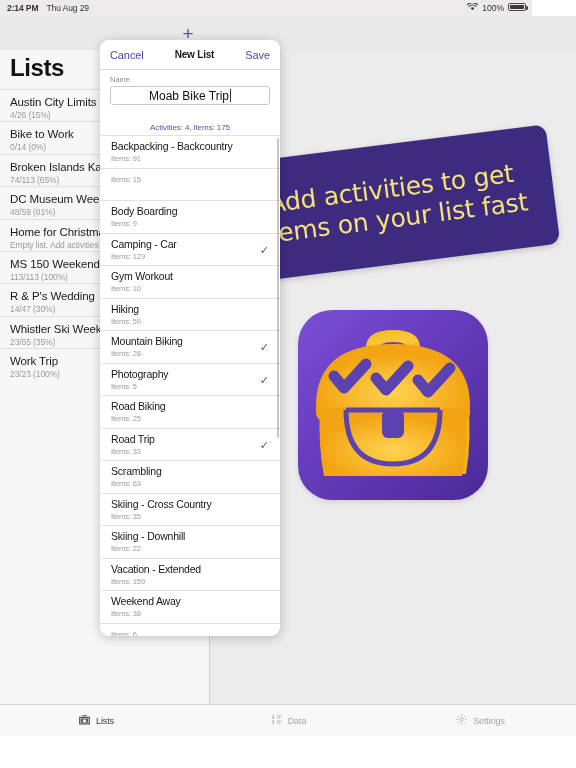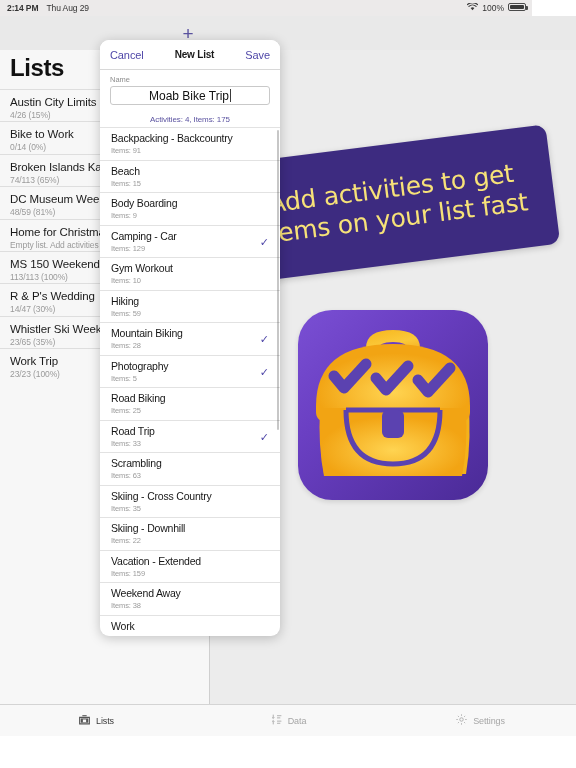--- a/index.html
+++ b/index.html
@@ -140,21 +140,21 @@
     font-family: "Liberation Sans", sans-serif;
     background: #fff;
     position: relative;
   }
   .name-input .caret {
     display: inline-block; width: 1px; height: 13px;
     background: #3a3a3a; vertical-align: -2px; margin-left: 1px;
   }
   .summary {
     text-align: center; font-size: 8px; color: #5b53a0;
-    margin-top: 10px; margin-bottom: 3px; letter-spacing: -0.1px;
+    margin-top: 18px; margin-bottom: 3px; letter-spacing: -0.1px;
   }
   .activity-scroll { flex: 1 1 auto; overflow: hidden; position: relative; }
   .act-row {
     height: 32.5px;
     padding: 4px 8px 0 11px;
     border-top: 0.5px solid #e2e2e2;
     position: relative;
   }
   .act-row:first-child { border-top: 0.5px solid #e2e2e2; }
   .act-name { font-size: 10.5px; color: #161616; letter-spacing: -0.2px; white-space: nowrap;}
@@ -345,21 +345,20 @@
       </div>
       <div class="summary">Activities: 4, Items: 175</div>
     </div>
     <div class="activity-scroll">
       <div id="activity-rows">
           <div class="act-row">
             <div class="act-name">Backpacking - Backcountry</div>
             <div class="act-items">Items: 91</div>
           </div>
           <div class="act-row">
-            <div class="act-name">Beach</div>
             <div class="act-items">Items: 15</div>
           </div>
           <div class="act-row">
             <div class="act-name">Body Boarding</div>
             <div class="act-items">Items: 9</div>
           </div>
           <div class="act-row">
             <div class="act-name">Camping - Car</div>
             <div class="act-items">Items: 129</div>
             <span class="act-check">✓</span>
@@ -405,21 +404,20 @@
           </div>
           <div class="act-row">
             <div class="act-name">Vacation - Extended</div>
             <div class="act-items">Items: 159</div>
           </div>
           <div class="act-row">
             <div class="act-name">Weekend Away</div>
             <div class="act-items">Items: 38</div>
           </div>
           <div class="act-row">
-            <div class="act-name">Work</div>
             <div class="act-items">Items: 6</div>
           </div>
         </div>
       <div class="scroll-ind"></div>
     </div>
   </div>
 
 </div>
 
 </body></html>

